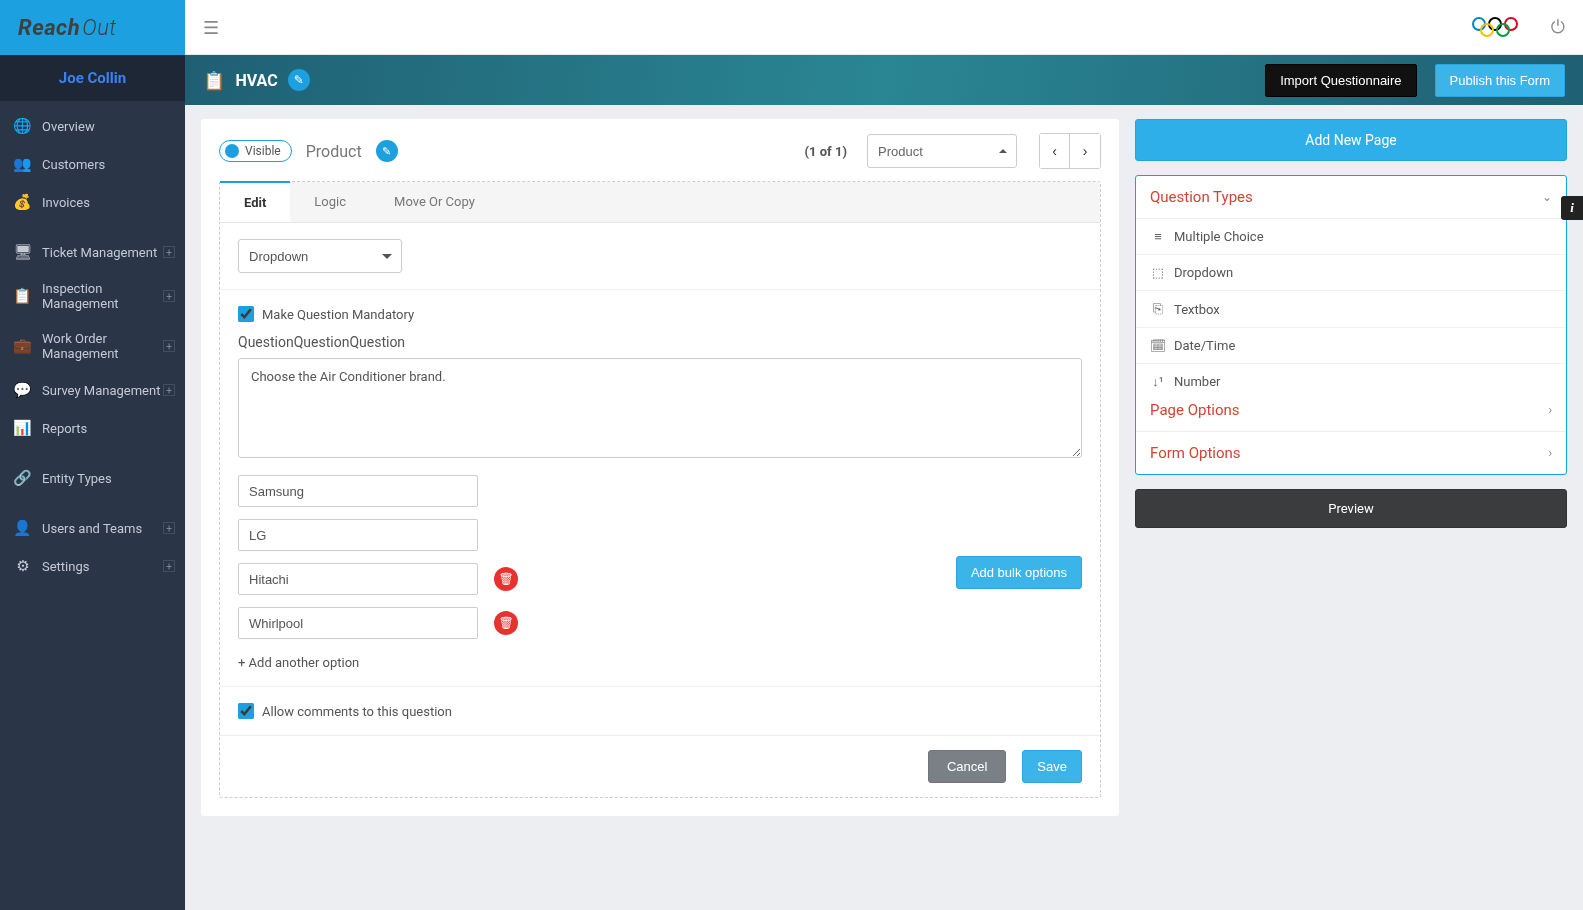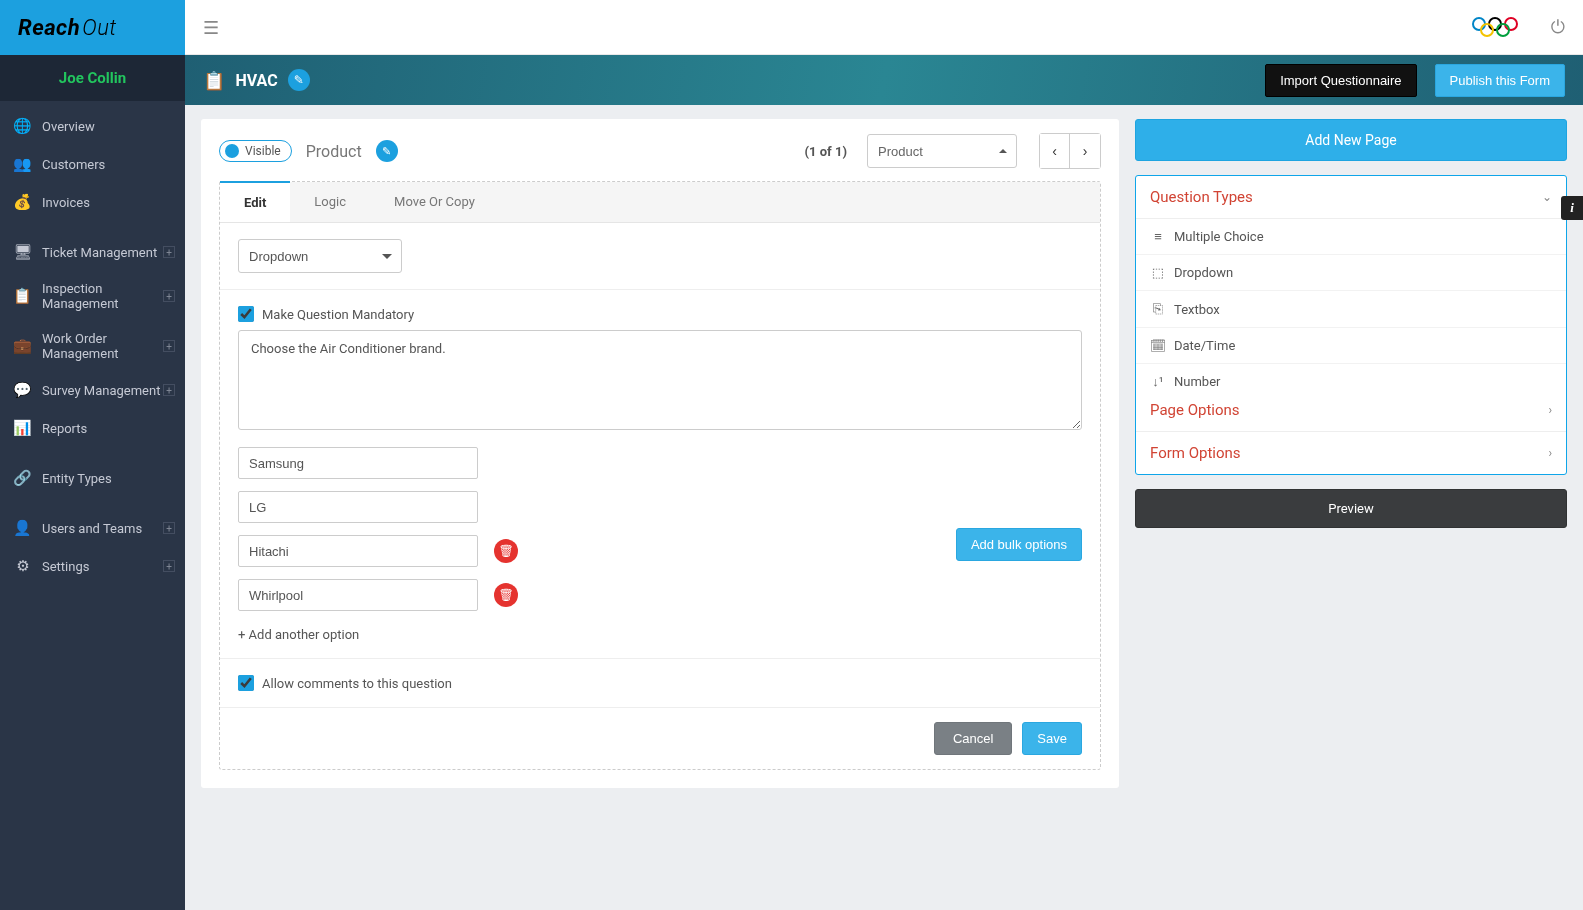--- a/index.html
+++ b/index.html
@@ -2,23 +2,23 @@
 <html><head>
 <meta charset="utf-8">
 <style>
 * { margin: 0; padding: 0; box-sizing: border-box; }
 body { font-family: -apple-system, BlinkMacSystemFont, "Segoe UI", Roboto, Helvetica, Arial, sans-serif; font-size: 14px; color: #333; background: #fff; }
 
 .app { display: flex; min-height: 100vh; }
 
 
 .sidebar { width: 185px; background: #2a3547; color: #c5c9d4; display: flex; flex-direction: column; flex-shrink: 0; }
-.sidebar-logo { background: #1ca0df; height: 55px; display: flex; align-items: center; padding: 0 18px; color: #000000; font-size: 22px; font-weight: 700; font-style: italic; letter-spacing: 0.5px; }
+.sidebar-logo { background: #1ca0df; height: 55px; display: flex; align-items: center; padding: 0 18px; color: #404040; font-size: 22px; font-weight: 700; font-style: italic; letter-spacing: 0.5px; }
 .sidebar-logo .thin { font-weight: 300; margin-left: 2px; }
-.sidebar-user { background: #1d2736; color: #22c55e; text-align: center; padding: 14px 1px; font-size: 15px; font-weight: 700; }
+.sidebar-user { background: #1d2736; color: #3b82f6; text-align: center; padding: 14px 1px; font-size: 15px; font-weight: 700; }
 .sidebar-nav { padding-top: 6px; }
 .nav-item { display: flex; align-items: center; padding: 10px 14px; font-size: 13px; cursor: pointer; gap: 10px; position: relative; }
 .nav-item .icon { width: 18px; display: inline-flex; justify-content: center; font-size: 15px; }
 .nav-item .expand { position: absolute; right: 10px; font-size: 10px; opacity: 0.55; border: 1px solid #5a6377; width: 12px; height: 12px; display: flex; align-items: center; justify-content: center; }
 .nav-sep { height: 12px; }
 
 
 .main { flex: 1; display: flex; flex-direction: column; background: #eceef1; min-width: 0; }
 
 
@@ -77,21 +77,21 @@
 
 .options-row { display: flex; gap: 24px; margin-top: 14px; align-items: center; }
 .options-col { flex: 0 0 240px; display: flex; flex-direction: column; gap: 12px; }
 .option-line { display: flex; align-items: center; gap: 16px; }
 .option-input { width: 240px; height: 32px; border: 1px solid #ccc; border-radius: 2px; padding: 0 10px; font-size: 13px; color: #555; }
 .del-btn { width: 24px; height: 24px; border-radius: 50%; background: #e5332f; color: #fff; border: none; display: flex; align-items: center; justify-content: center; font-size: 12px; cursor: pointer; }
 .add-text { font-size: 13px; color: #555; cursor: pointer; margin-top: 4px; }
 .bulk-col { margin-left: auto; }
 .btn-blue-sm { background: #3bb4ea; color: #fff; border: 1px solid #2aa7e0; padding: 8px 14px; font-size: 13px; cursor: pointer; border-radius: 3px; }
 
-.card-footer { padding: 14px 18px; display: flex; justify-content: flex-end; gap: 10px; border-top: 1px solid #eee; }
+.card-footer { padding: 14px 18px; display: flex; justify-content: flex-end; gap: 16px; border-top: 1px solid #eee; }
 .btn-gray { background: #7a8085; color: #fff; border: 1px solid #70767b; padding: 8px 18px; font-size: 13px; cursor: pointer; border-radius: 3px; }
 
 
 .big-blue { background: #2eafe9; color: #fff; text-align: center; padding: 12px 0; border-radius: 3px; font-size: 14px; cursor: pointer; border: 1px solid #1ea4e0; }
 .acc-box { background: #fff; border: 1px solid #0ea5e9; border-radius: 3px; }
 .acc-head { padding: 12px 14px; color: #d14434; font-size: 15px; display: flex; align-items: center; cursor: pointer; border-bottom: 1px solid #eee; }
 .acc-head:last-of-type { border-bottom: none; }
 .acc-head .chev { margin-left: auto; font-size: 12px; color: #888; }
 .qtype-list { max-height: 170px; overflow-y: scroll; }
 .qtype-item { padding: 10px 14px; font-size: 13px; color: #555; display: flex; align-items: center; gap: 8px; cursor: grab; border-bottom: 1px solid #f2f2f2; }
@@ -236,20 +236,21 @@
               </select>
             </span>
 
             <hr class="hr">
 
             <label class="chk-row">
               <input type="checkbox" class="chk" checked="" style="">
               <span>Make Question Mandatory</span>
             </label>
 
+            <div class="section-label">QuestionQuestionQuestion</div>
             <textarea class="question-textarea" style="">Choose the Air Conditioner brand.</textarea>
 
             <div class="options-row">
               <div class="options-col" id="options-col">
                   <div class="option-line">
                     <input class="option-input" value="Samsung" style="">
                   </div>
                   <div class="option-line">
                     <input class="option-input" value="LG" style="">
                   </div>

